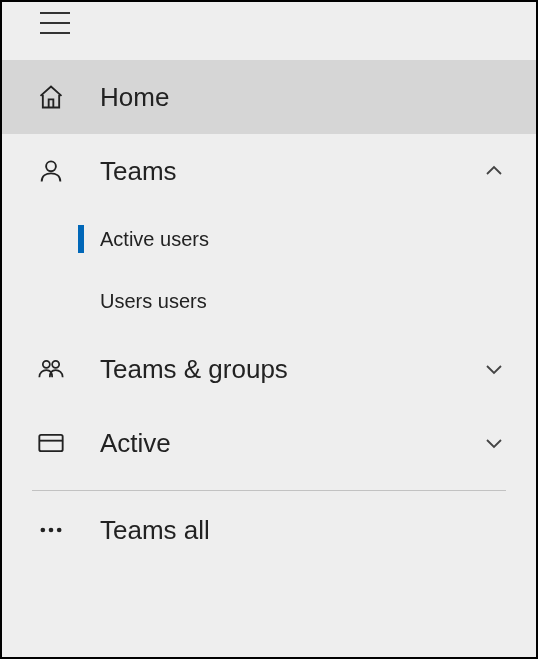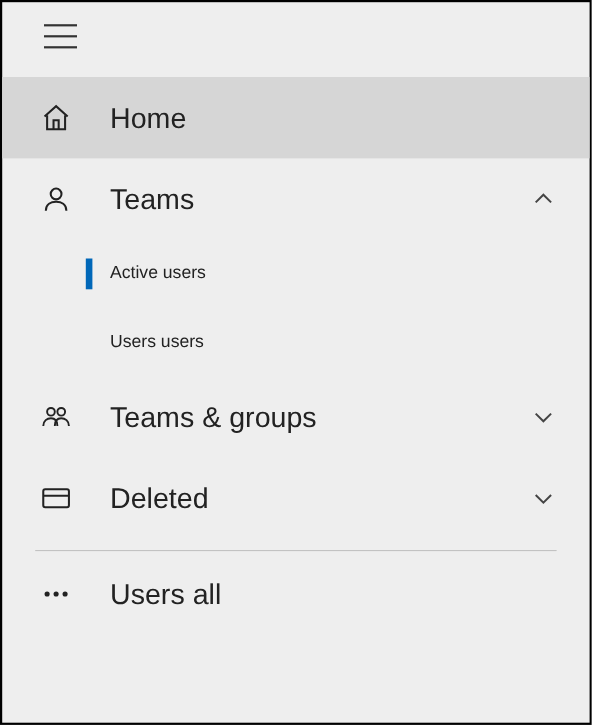--- a/index.html
+++ b/index.html
@@ -12,21 +12,21 @@
       background: #ffffff;
       width: 538px;
       height: 659px;
       overflow: hidden;
     }
     .panel {
       border: 2px solid #000000;
       width: 538px;
       height: 659px;
       background: #eeeeee;
-      padding-top: 16px;
+      padding-top: 6px;
     }
     .hamburger {
       width: 30px;
       height: 22px;
       margin-left: 38px;
       margin-top: 4px;
       margin-bottom: 26px;
       display: flex;
       flex-direction: column;
       justify-content: space-between;
@@ -67,21 +67,21 @@
       width: 24px;
       height: 24px;
       flex-shrink: 0;
     }
     .sub-item {
       display: flex;
       align-items: center;
       height: 62px;
       padding-left: 76px;
       cursor: pointer;
-      font-size: 16px;
+      font-size: 20px;
       color: #222222;
       position: relative;
     }
     .sub-item .indicator {
       position: absolute;
       left: 76px;
       top: 50%;
       transform: translateY(-50%);
       width: 6px;
       height: 28px;
@@ -161,34 +161,34 @@
     </span>
   </div>
 
   <div class="nav-item">
     <span class="nav-icon">
       <svg viewBox="0 0 24 24" width="28" height="28" fill="none" stroke="#222" stroke-width="1.6">
         <rect x="2" y="5" width="20" height="14" rx="1.5"></rect>
         <line x1="2" y1="10" x2="22" y2="10"></line>
       </svg>
     </span>
-    <span class="nav-label">Deleted</span>
+    <span class="nav-label">Active</span>
     <span class="chevron">
       <svg viewBox="0 0 24 24" width="24" height="24" fill="none" stroke="#444" stroke-width="1.8">
         <path d="M5 9 L12 16 L19 9"></path>
       </svg>
     </span>
   </div>
 
   <div class="divider"></div>
 
   <div class="nav-item">
     <span class="nav-icon">
       <svg viewBox="0 0 24 24" width="28" height="28" fill="#222">
         <circle cx="5" cy="12" r="2"></circle>
         <circle cx="12" cy="12" r="2"></circle>
         <circle cx="19" cy="12" r="2"></circle>
       </svg>
     </span>
-    <span class="nav-label">Users all</span>
+    <span class="nav-label">Teams all</span>
   </div>
 
 </div>
 
 </body></html>

